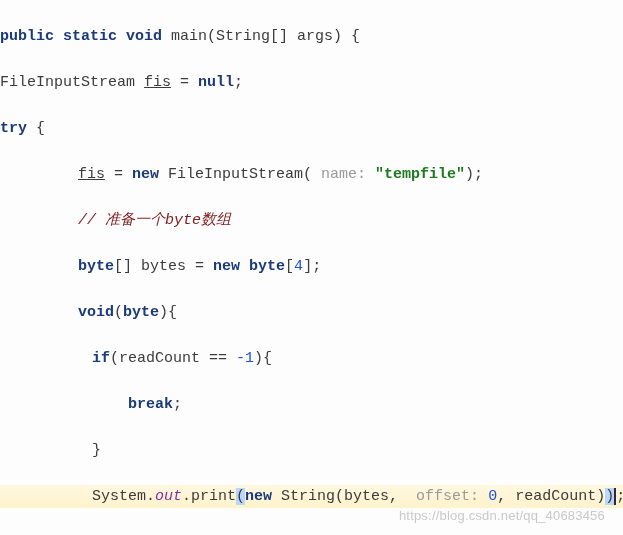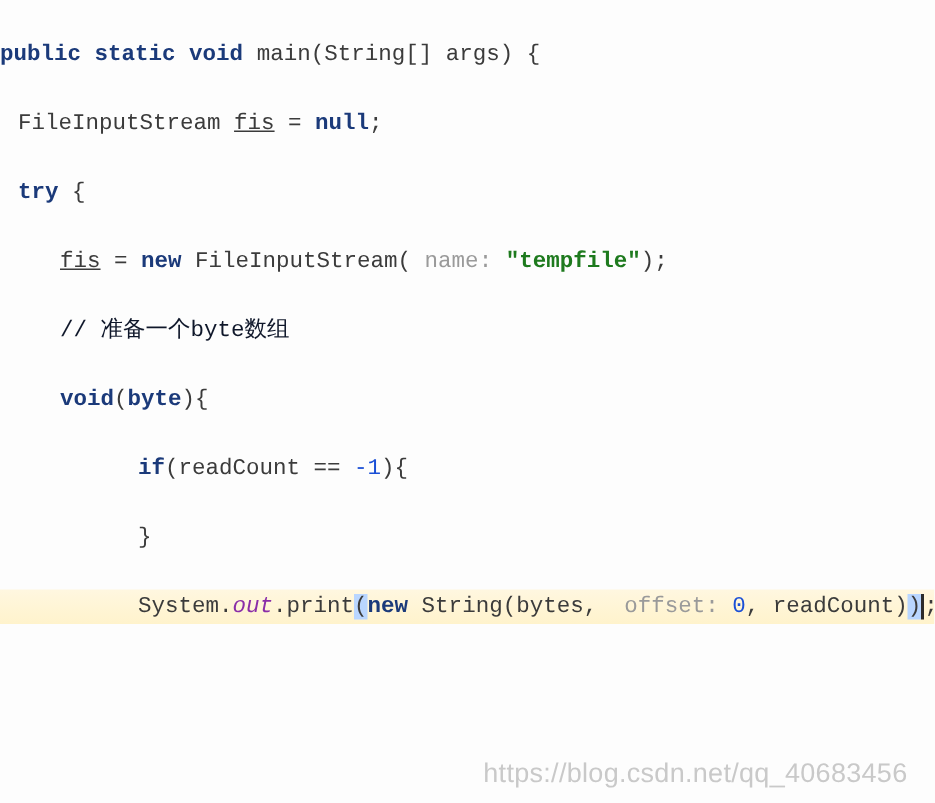--- a/index.html
+++ b/index.html
@@ -10,51 +10,53 @@
     background:#fdfdfd;
     color:#3b3b3b;
     width:623px;
     height:535px;
     overflow:hidden;
     position:relative;
   }
   .code{padding:2px 0 0 0;white-space:pre}
   .line{padding-left:0}
   .i0{padding-left:0px}
-  .i1{padding-left:12px}
-  .i3{padding-left:40px}
+  .i1{padding-left:0}
+  .i3{padding-left:78px}
   .i5{padding-left:92px}
   .i7{padding-left:128px}
   .kw{color:#1b3a7a;font-weight:bold}
   .str{color:#1e7a1e;font-weight:bold}
   .num{color:#1a4fd6}
-  .cm{color:#0f172a;}
+  .cm{color:#7f1d1d;font-style:italic}
   .hint{color:#9a9a9a}
   .stat{color:#8a2ea8;font-style:italic}
   .under{text-decoration:underline}
   .hl-line{background:linear-gradient(#fff7e0,#fff3cc)}
   .cursor{border-right:2px solid #2b2b2b}
   .sel{background:#b9d6ff}
   .watermark{
     position:absolute;right:18px;bottom:8px;
-    color:#c9c9c9;font-family:Arial,sans-serif;font-size:18px;
+    color:#c9c9c9;font-family:Arial,sans-serif;font-size:13px;
     letter-spacing:.2px;
   }
 </style>
 </head>
 <body>
 
 <div class="code">
 <div class="line i0"><span class="kw">public</span> <span class="kw">static</span> <span class="kw">void</span> <span>main(String[] args) {</span></div>
 <div class="line i1"><span>FileInputStream </span><span class="under">fis</span><span> = </span><span class="kw">null</span><span>;</span></div>
 <div class="line i1"><span class="kw">try</span><span> {</span></div>
 <div class="line i3"><span class="under">fis</span><span> = </span><span class="kw">new</span><span> FileInputStream( </span><span class="hint">name: </span><span class="str">"tempfile"</span><span>);</span></div>
 <div class="line i3"><span class="cm">// 准备一个byte数组</span></div>
+<div class="line i3"><span class="kw">byte</span><span>[] bytes = </span><span class="kw">new</span> <span class="kw">byte</span><span>[</span><span class="num">4</span><span>];</span></div>
 <div class="line i3"><span class="kw">void</span><span>(</span><span class="kw">byte</span><span>){</span></div>
 <div class="line i5"><span class="kw">if</span><span>(readCount == </span><span class="num">-1</span><span>){</span></div>
+<div class="line i7"><span class="kw">break</span><span>;</span></div>
 <div class="line i5"><span>}</span></div>
 <div class="line i5 hl-line"><span>System.</span><span class="stat">out</span><span>.print</span><span class="sel">(</span><span class="kw">new</span><span> String(bytes,  </span><span class="hint">offset: </span><span class="num">0</span><span>, readCount)</span><span class="sel">)</span><span class="cursor"></span><span>;</span></div>
 
 
 
 
 
 
 
 

